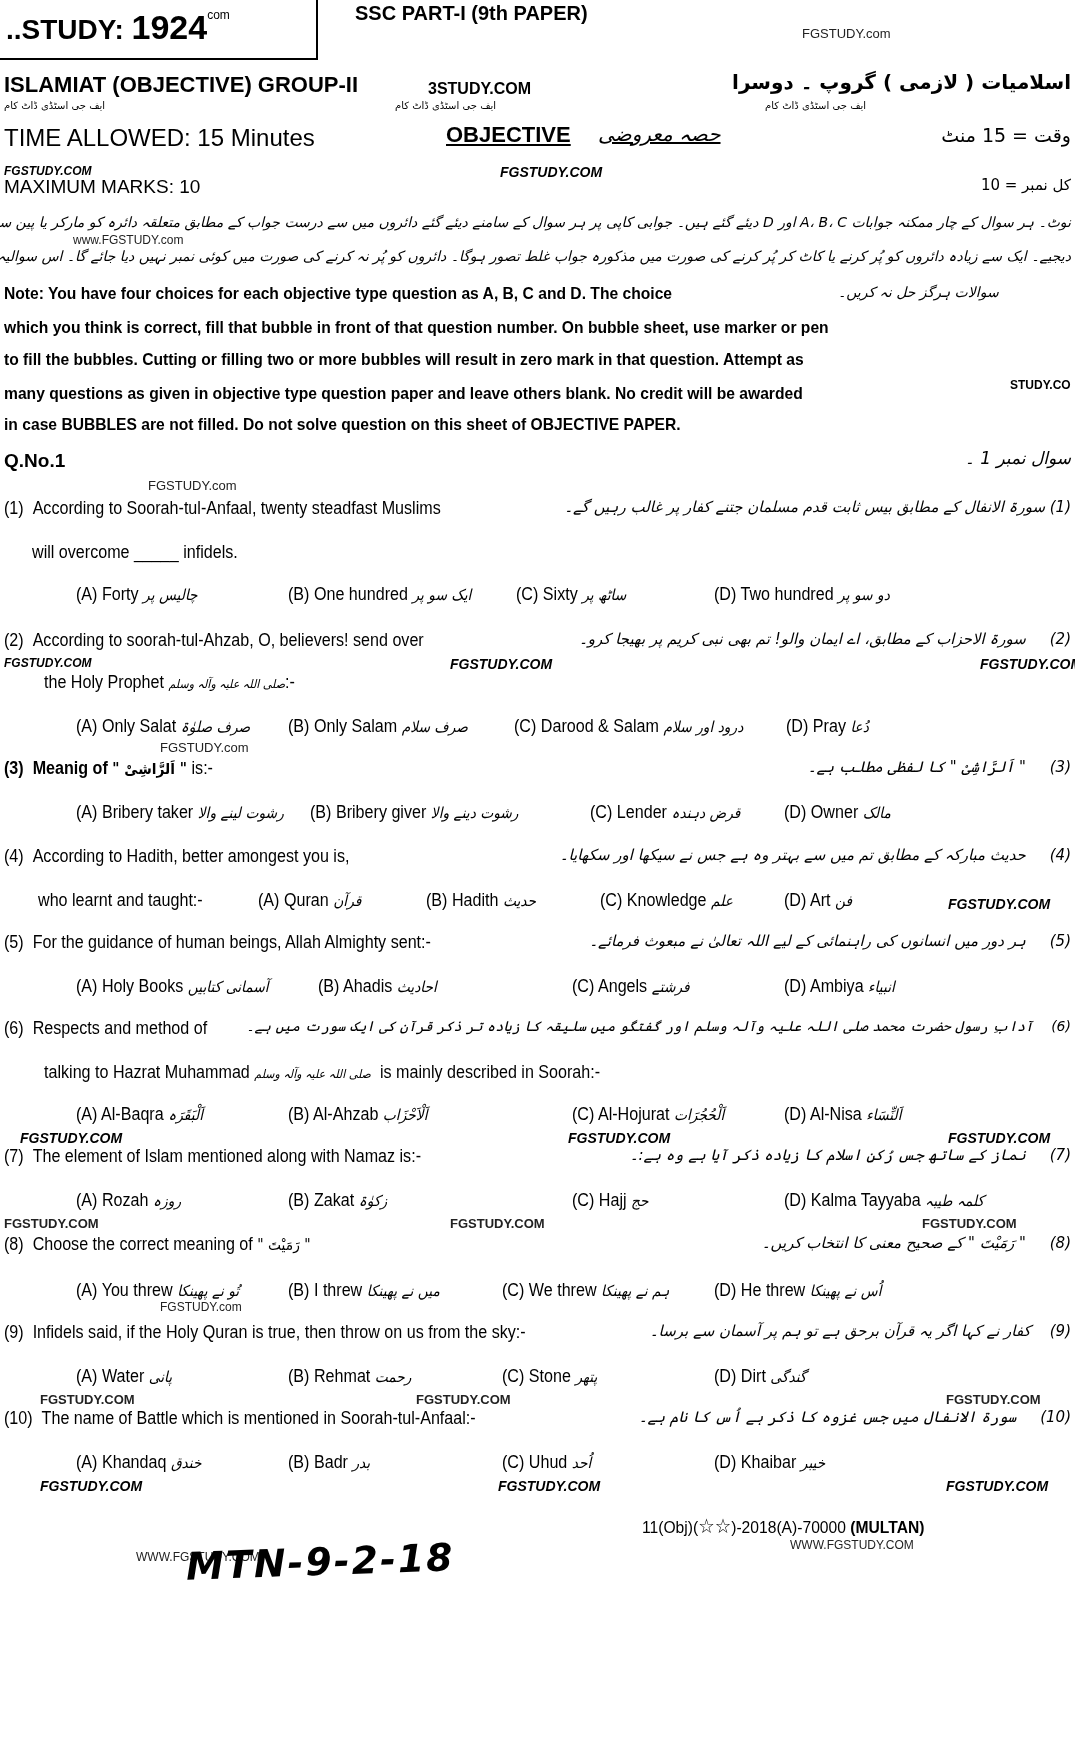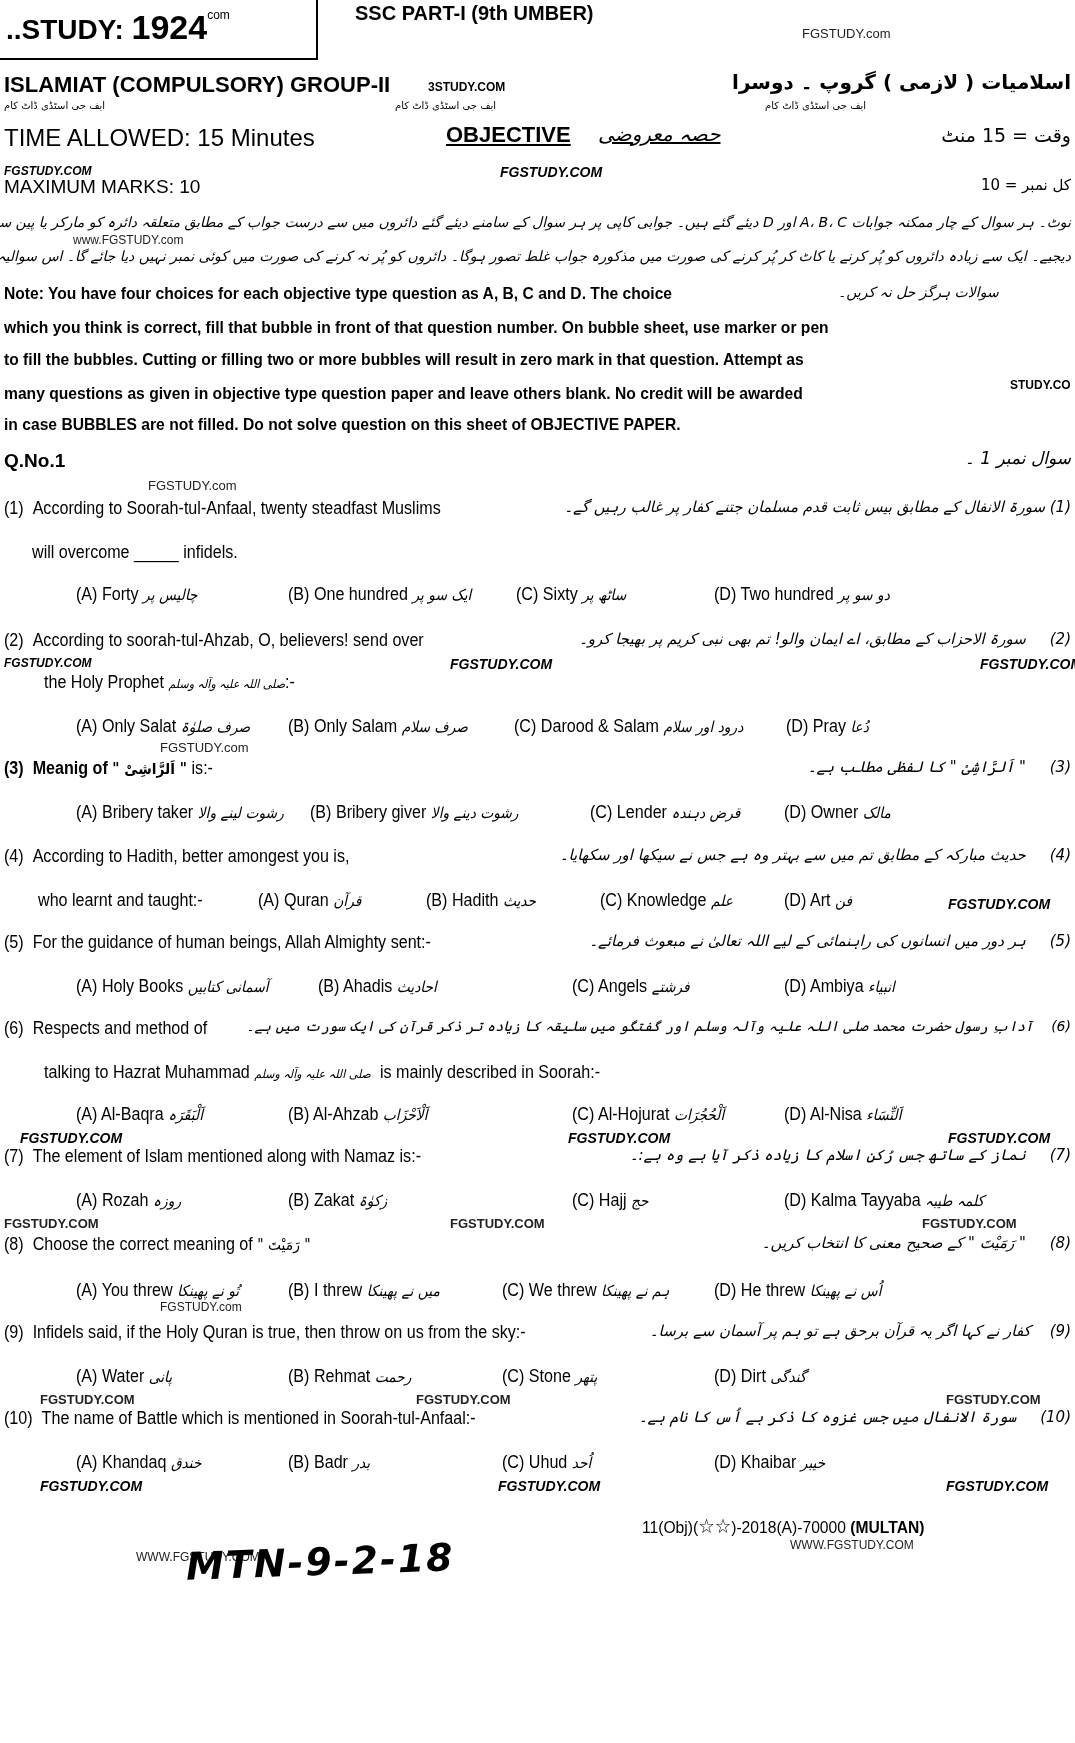--- a/index.html
+++ b/index.html
@@ -16,25 +16,25 @@
   .num-box { position: absolute; left: 0; top: 0; width: 318px; height: 60px; border-right: 2px solid #000; border-bottom: 2px solid #000; }
 </style>
 </head>
 <body>
 
 <div class="num-box"></div>
 <div class="abs" style="left:6px;top:8px;font-size:28px;font-weight:bold;">
   <span>..STUDY:</span>
   <span style="font-size:34px;">1924</span><span style="font-size:12px;font-weight:normal;vertical-align:top;">com</span>
 </div>
-<div class="abs" style="left:355px;top:2px;font-size:20px;font-weight:bold;">SSC PART-I (9th UMBER)</div>
+<div class="abs" style="left:355px;top:2px;font-size:20px;font-weight:bold;">SSC PART-I (9th PAPER)</div>
 <div class="abs wm" style="left:802px;top:26px;">FGSTUDY.com</div>
 
-<div class="abs" style="left:4px;top:72px;font-size:22px;font-weight:bold;">ISLAMIAT (COMPULSORY) GROUP-II</div>
-<div class="abs" style="left:428px;top:80px;font-size:12px;font-weight:bold;">3STUDY.COM</div>
+<div class="abs" style="left:4px;top:72px;font-size:22px;font-weight:bold;">ISLAMIAT (OBJECTIVE) GROUP-II</div>
+<div class="abs" style="left:428px;top:80px;font-size:16px;font-weight:bold;">3STUDY.COM</div>
 <div class="abs ur" style="right:4px;top:70px;font-size:20px;font-weight:bold;">اسلامیات ( لازمی ) گروپ ۔ دوسرا</div>
 <div class="abs ur" style="left:4px;top:100px;font-size:10px;">ایف جی اسٹڈی ڈاٹ کام</div>
 <div class="abs ur" style="left:395px;top:100px;font-size:10px;">ایف جی اسٹڈی ڈاٹ کام</div>
 <div class="abs ur" style="left:765px;top:100px;font-size:10px;">ایف جی اسٹڈی ڈاٹ کام</div>
 
 <div class="abs" style="left:4px;top:124px;font-size:24px;">TIME ALLOWED: 15 Minutes</div>
 <div class="abs" style="left:446px;top:122px;font-size:22px;font-weight:bold;text-decoration:underline;">OBJECTIVE</div>
 <div class="abs ur" style="left:598px;top:122px;font-size:20px;font-style:italic;text-decoration:underline;">حصہ معروضی</div>
 <div class="abs ur" style="right:4px;top:124px;font-size:19px;">وقت = 15 منٹ</div>
 

